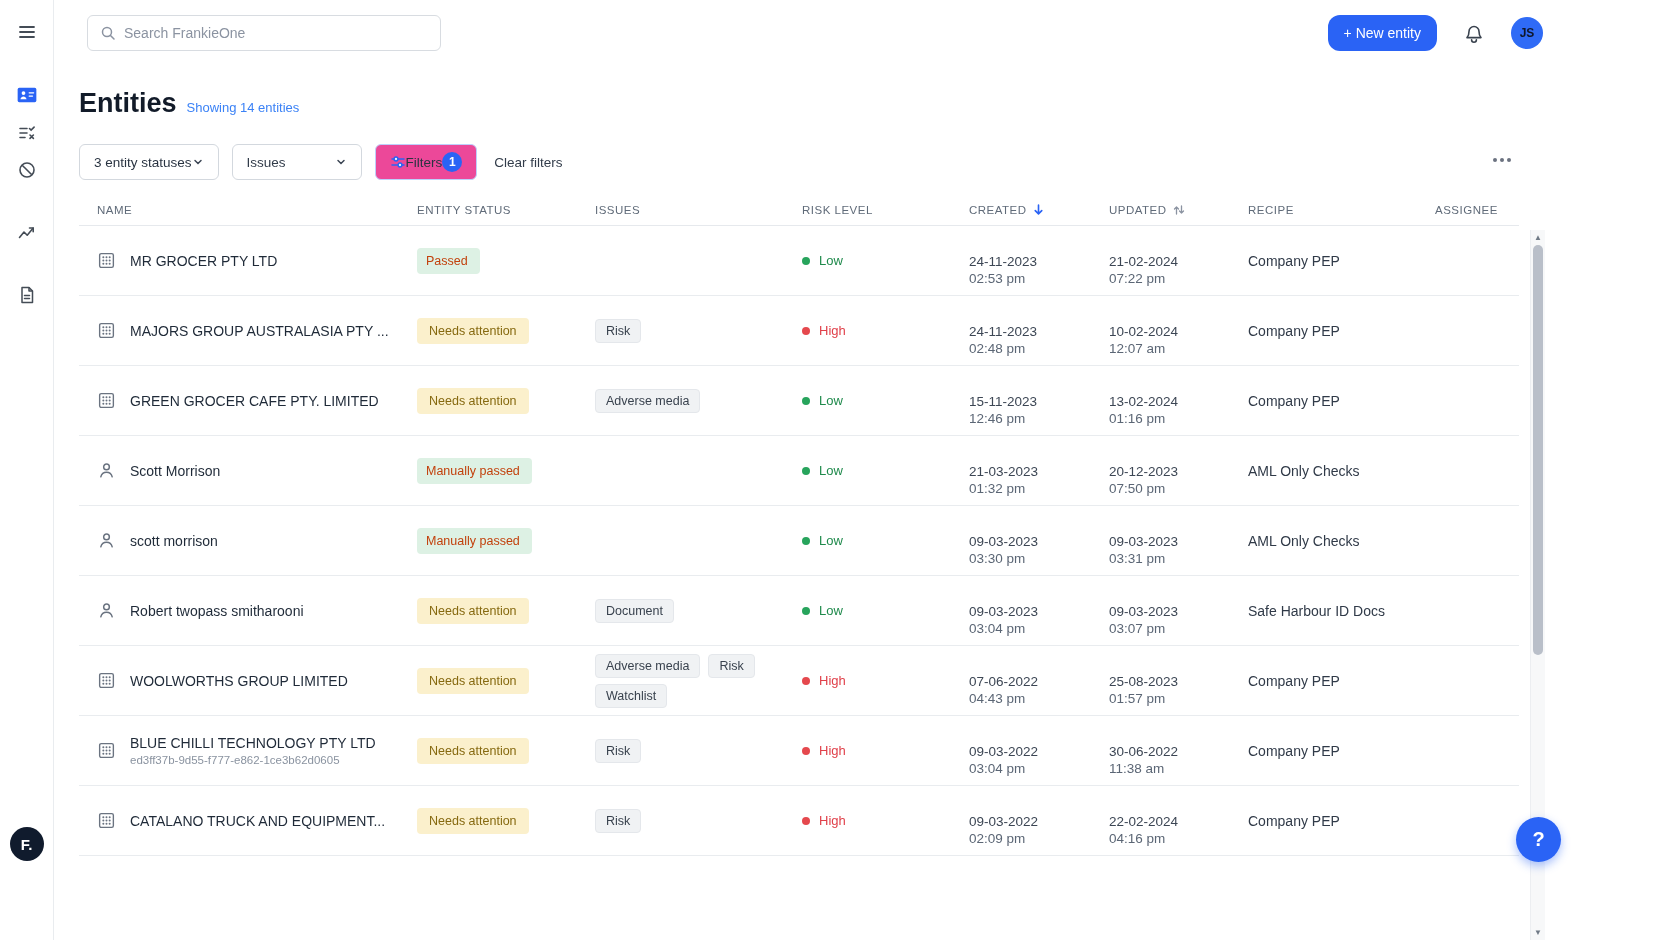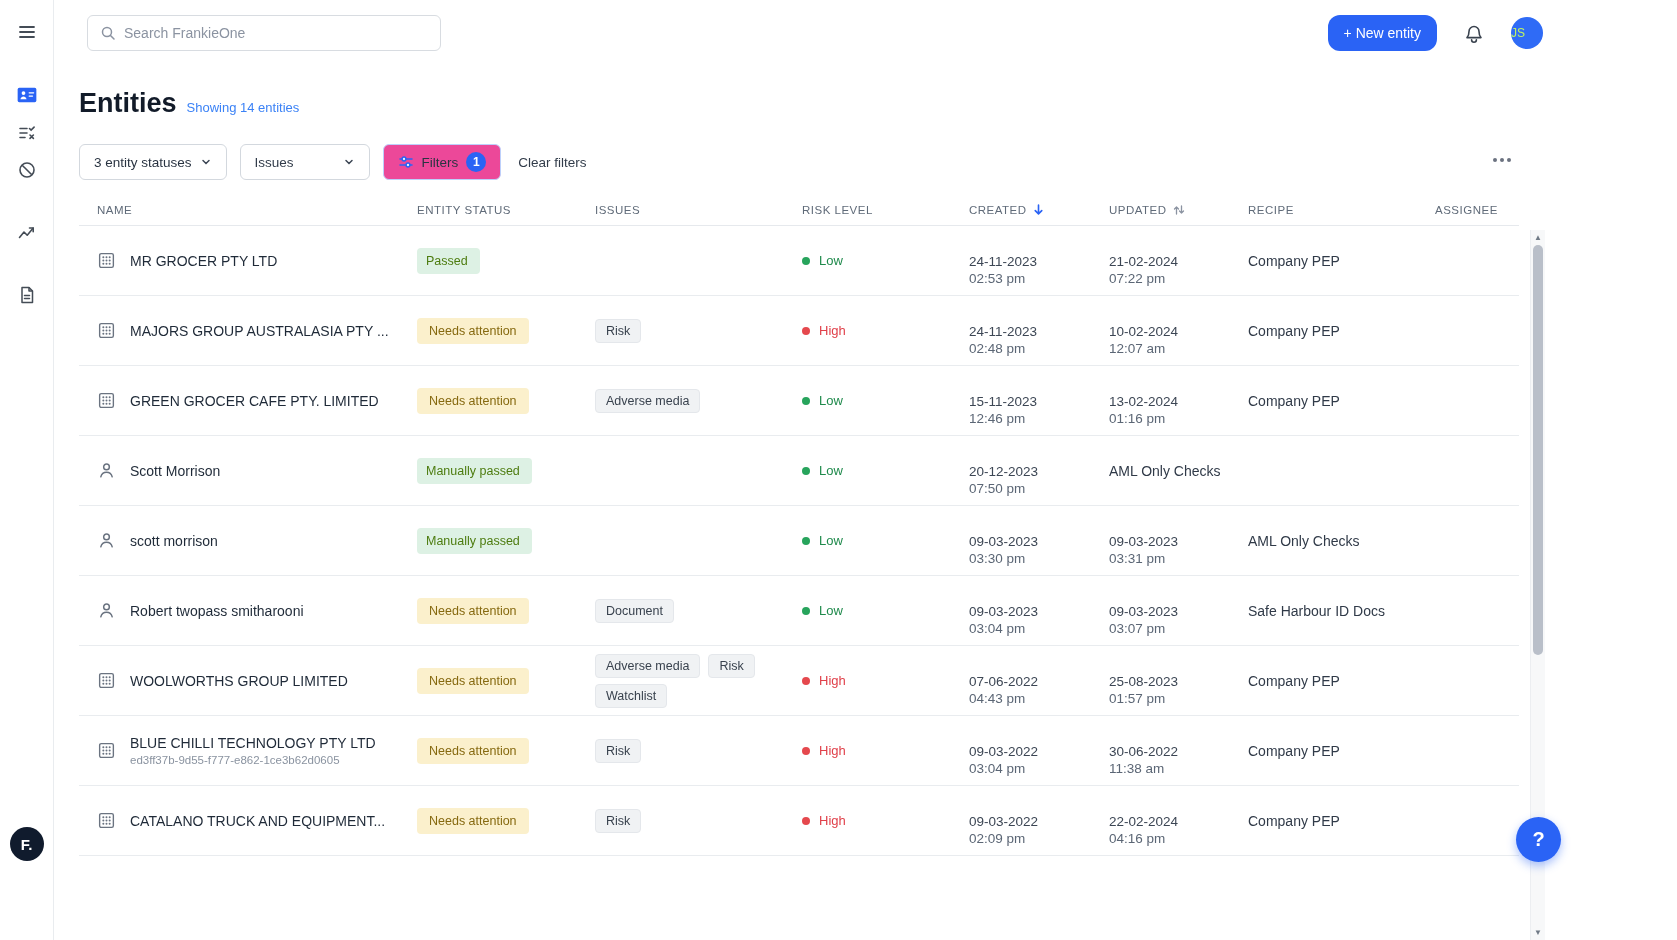--- a/index.html
+++ b/index.html
@@ -51,34 +51,34 @@
   .search-box input::placeholder { color: #8b93a1; }
   .top-right { display: flex; align-items: center; gap: 26px; }
   .btn-primary {
     height: 36px; padding: 0 16px; border: none; border-radius: 12px;
     background: #2a63f5; color: #fff; font-size: 14px; font-weight: 500;
     font-family: "Liberation Sans", sans-serif; cursor: pointer;
   }
   .bell { width: 22px; height: 22px; cursor: pointer; color: #39424e; }
   .avatar {
     width: 32px; height: 32px; border-radius: 50%; background: #2f6bf6;
-    color: #bef264; font-size: 12px; font-weight: 400;
-    display: flex; align-items: center; cursor: pointer;
+    color: #0f172a; font-size: 12px; font-weight: 700;
+    display: flex; align-items: center; justify-content: center; cursor: pointer;
   }
 
   
   .main { margin-left: 79px; width: 1440px; position: relative; }
   .title-row { margin-top: 22px; display: flex; align-items: baseline; gap: 10px; height: 32px; }
   .page-title { font-size: 27px; font-weight: 700; color: #121b29; }
   .page-subtitle { font-size: 13px; color: #3b82f6; }
 
   .filter-row { margin-top: 24px; display: flex; align-items: center; gap: 13px; height: 36px; position: relative; }
   .fbtn {
     height: 36px; border: 1px solid #d3d8de; border-radius: 6px; background: #fff;
-    display: flex; align-items: center; gap: 8px; padding: 0 14px;
+    display: flex; align-items: center; padding: 0 14px;
     font-size: 13.5px; color: #2a3442; font-weight: 500; cursor: pointer;
     font-family: "Liberation Sans", sans-serif;
   }
   .fbtn .chev { display: flex; }
   .issues-select { width: 130px; justify-content: space-between; font-weight: 400; color: #323c4a; }
   .filters-active { background: #ec4899; border-color: #bdd0fb; }
   .count-badge {
     min-width: 20px; height: 20px; border-radius: 50%; background: #2a63f5; color: #fff;
     font-size: 12px; font-weight: 600; display: flex; align-items: center; justify-content: center;
   }
@@ -107,21 +107,21 @@
   .name-cell { gap: 14px; }
   .row-icon { display: flex; flex-shrink: 0; color: #6a7380; }
   .name-wrap { min-width: 0; }
   .ename { font-size: 14px; font-weight: 500; color: #1f2a38; white-space: nowrap; overflow: hidden; text-overflow: ellipsis; }
   .esub { font-size: 11.5px; color: #8a93a0; margin-top: 3px; }
 
   .badge {
     display: inline-block; padding: 6px 12px; border-radius: 4px;
     font-size: 12.5px; font-weight: 500; white-space: nowrap;
   }
-  .badge.passed { background: #ddf1e4; color: #4d7c0f; padding-left: 9px; }
+  .badge.passed { background: #ddf1e4; color: #c2410c; padding-left: 9px; }
   .badge.attention { background: #fbf0cc; color: #86690f; }
 
   .issues-cell { flex-wrap: wrap; gap: 8px; padding-right: 14px; row-gap: 6px; }
   .chip {
     background: #f0f2f4; border: 1px solid #e4e7eb; color: #39424e;
     border-radius: 4px; padding: 4px 10px; font-size: 12.5px; white-space: nowrap;
   }
 
   .risk-cell { gap: 9px; }
   .dot { width: 8px; height: 8px; border-radius: 50%; flex-shrink: 0; }
@@ -425,20 +425,24 @@
     </div>
     <div class="cell">
           <span class="badge passed">Manually passed</span>
         </div>
     <div class="cell issues-cell"></div>
     <div class="cell risk-cell">
       <span class="dot low"></span>
       <span class="risk-label low">Low</span>
     </div>
     <div class="cell dt">
+      <div>21-03-2023</div>
+      <div class="time">01:32 pm</div>
+    </div>
+    <div class="cell dt">
       <div>20-12-2023</div>
       <div class="time">07:50 pm</div>
     </div>
     <div class="cell recipe">AML Only Checks</div>
     <div class="cell"></div>
   </div>
       <div class="grid-cols trow">
     <div class="cell name-cell">
       <span class="row-icon">
             <svg width="19" height="19" viewBox="0 0 18 18" fill="none" stroke="currentColor" stroke-width="1.4" stroke-linecap="round">

